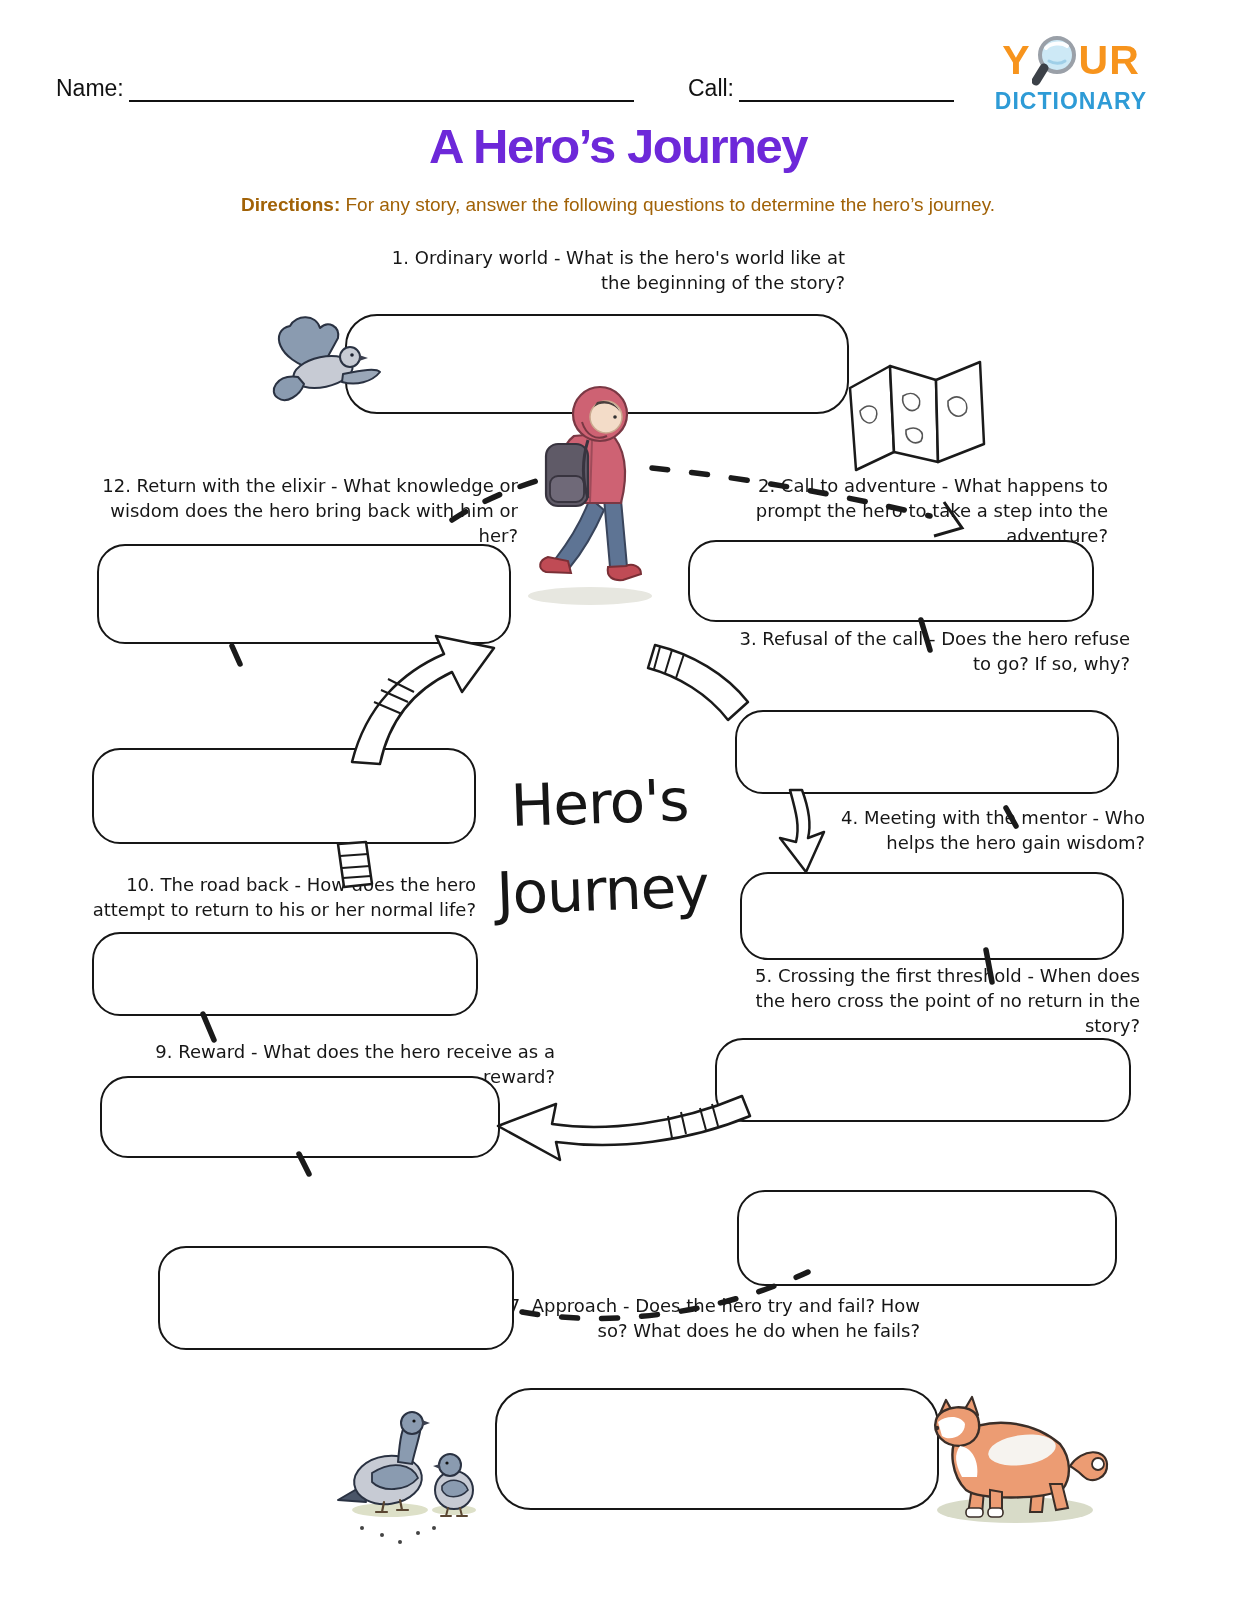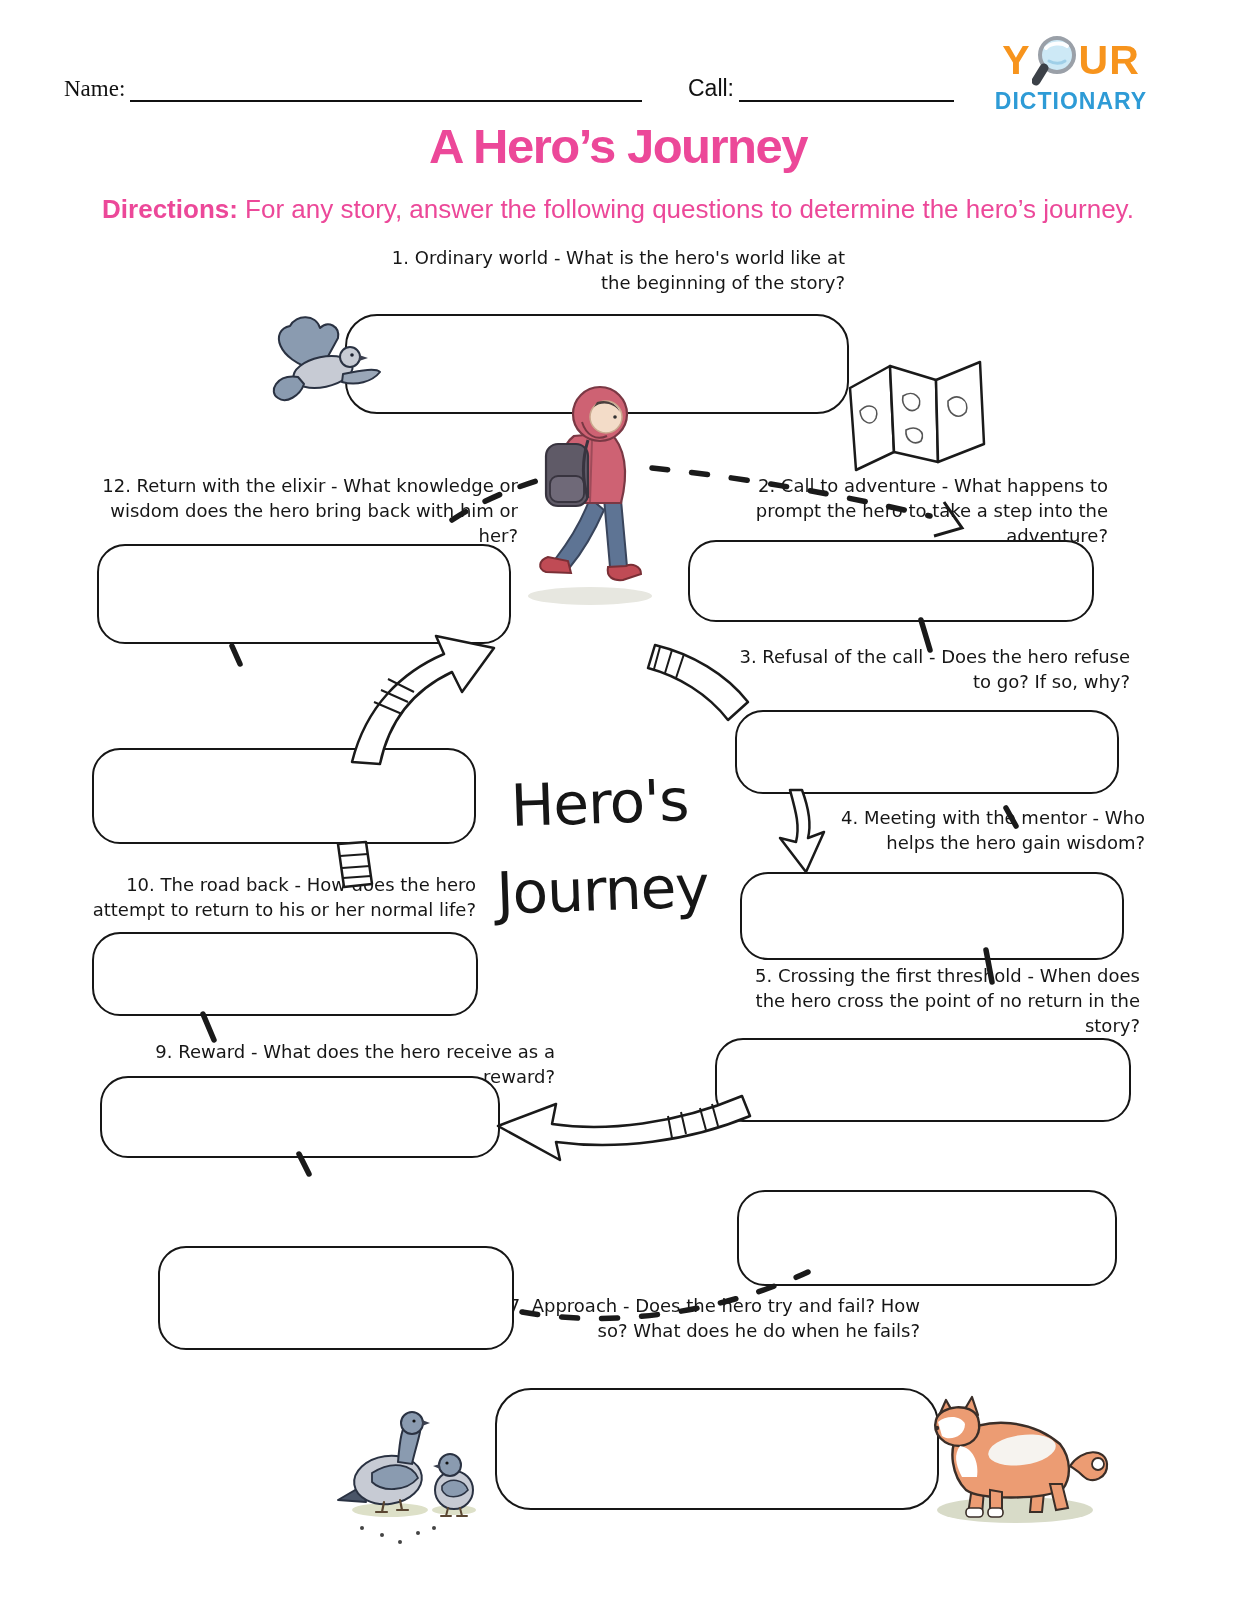--- a/index.html
+++ b/index.html
@@ -5,37 +5,37 @@
   html,body{margin:0;padding:0;background:#ffffff;}
   #page{position:relative;width:1236px;height:1600px;background:#fff;overflow:hidden;
         font-family:"Liberation Sans",sans-serif;color:#111;}
   .field-row{position:absolute;display:flex;align-items:flex-end;font-size:23px;color:#111;}
   .fill-line{border-bottom:2.5px solid #111;height:28px;margin-left:5px;}
   .logo{position:absolute;left:986px;top:34px;width:170px;text-align:center;}
   .logo-top{display:flex;align-items:center;justify-content:center;font-weight:800;
             font-size:41px;letter-spacing:1px;color:#F7941D;line-height:1;}
   .logo-bottom{font-weight:700;font-size:23px;letter-spacing:1px;color:#2E9BD6;margin-top:2px;}
   .title{position:absolute;left:0;right:0;top:118px;text-align:center;font-size:49px;
-         font-weight:800;letter-spacing:-1.5px;color:#ec4899;}
-  .directions{position:absolute;left:0;right:0;top:194px;text-align:center;font-size:26px;color:#ec4899;}
+         font-weight:800;letter-spacing:-1.5px;color:#6d28d9;}
+  .directions{position:absolute;left:0;right:0;top:194px;text-align:center;font-size:19px;color:#a16207;}
   .directions b{font-weight:700;}
   .q{position:absolute;font-family:"DejaVu Sans",sans-serif;font-size:18px;line-height:1.38;
      text-align:right;color:#161616;}
   .box{position:absolute;border:2.5px solid #161616;border-radius:28px;background:#fff;}
   .center-title{position:absolute;left:436px;top:760px;width:330px;text-align:center;
     font-family:"DejaVu Sans",sans-serif;font-size:58px;color:#161616;line-height:1.5;
     transform:rotate(-2deg);letter-spacing:-1px;}
   svg.overlay{position:absolute;left:0;top:0;pointer-events:none;}
 </style>
 </head>
 <body>
 
 <div id="page">
 
-  <div class="field-row" style="left:64px;top:72px;width:578px;font-family:Liberation Serif, serif;">
+  <div class="field-row" style="left:56px;top:72px;width:578px;">
     <span>Name:</span>
     <span class="fill-line" style="flex:1;"></span>
   </div>
   <div class="field-row" style="left:688px;top:72px;width:266px;">
     <span>Call:</span>
     <span class="fill-line" style="flex:1;"></span>
   </div>
 
   <div class="logo">
     <div class="logo-top">
@@ -53,21 +53,21 @@
     <div class="logo-bottom">DICTIONARY</div>
   </div>
 
   <div class="title">A Hero’s Journey</div>
   <div class="directions">
     <b>Directions:</b><span> For any story, answer the following questions to determine the hero’s journey.</span>
   </div>
 
   <div class="q" style="left:365px;top:246px;width:480px;">1. Ordinary world - What is the hero's world like at the beginning of the story?</div>
   <div class="q" style="left:690px;top:474px;width:418px;">2. Call to adventure - What happens to prompt the hero to take a step into the adventure?</div>
-  <div class="q" style="left:730px;top:645px;width:400px;">3. Refusal of the call - Does the hero refuse to go? If so, why?</div>
+  <div class="q" style="left:730px;top:627px;width:400px;">3. Refusal of the call - Does the hero refuse to go? If so, why?</div>
   <div class="q" style="left:800px;top:806px;width:345px;">4. Meeting with the mentor - Who helps the hero gain wisdom?</div>
   <div class="q" style="left:725px;top:964px;width:415px;">5. Crossing the first threshold - When does the hero cross the point of no return in the story?</div>
   <div class="q" style="left:492px;top:1294px;width:428px;">7. Approach - Does the hero try and fail? How so? What does he do when he fails?</div>
   <div class="q" style="left:85px;top:1040px;width:470px;">9. Reward - What does the hero receive as a reward?</div>
   <div class="q" style="left:78px;top:873px;width:398px;">10. The road back - How does the hero attempt to return to his or her normal life?</div>
   <div class="q" style="left:88px;top:474px;width:430px;">12. Return with the elixir - What knowledge or wisdom does the hero bring back with him or her?</div>
 
   <div class="box" style="left:345px;top:314px;width:500px;height:96px;border-radius:32px;"></div>
   <div class="box" style="left:688px;top:540px;width:402px;height:78px;"></div>
   <div class="box" style="left:735px;top:710px;width:380px;height:80px;"></div>

